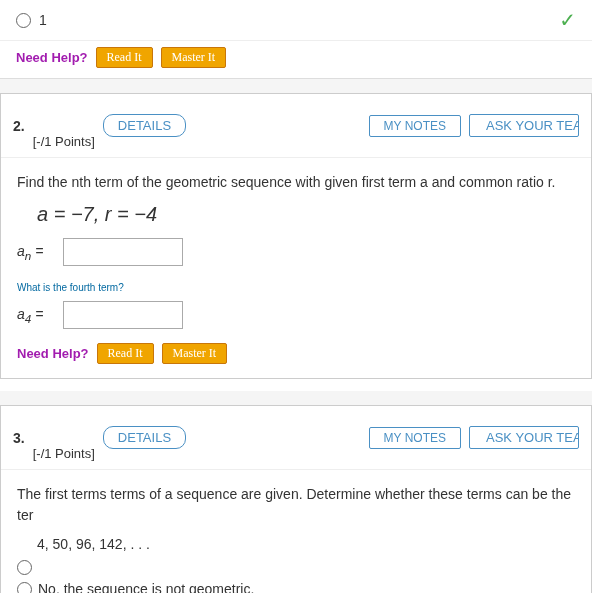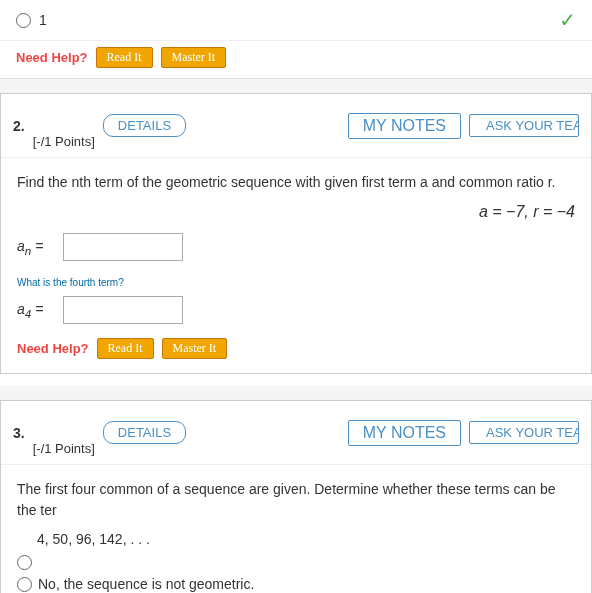--- a/index.html
+++ b/index.html
@@ -5,21 +5,21 @@
     * { box-sizing: border-box; margin: 0; padding: 0; }
     body {
       font-family: Arial, sans-serif;
       font-size: 14px;
       background: #fff;
       color: #333;
       width: 592px;
     }
 
     .need-help-label {
-      color: #ef4444;
+      color: #a21caf;
       font-weight: bold;
       font-size: 13px;
     }
 
     .help-btn {
       background: #f0a500;
       color: #fff;
       border: 1px solid #c8760a;
       padding: 2px 10px;
       font-size: 12px;
@@ -66,21 +66,21 @@
       font-weight: normal;
     }
 
     .spacer { flex: 1; }
 
     .my-notes-btn {
       border: 1px solid #4a90c4;
       color: #4a90c4;
       background: #fff;
       padding: 3px 14px;
-      font-size: 16px;
+      font-size: 12px;
       cursor: pointer;
       border-radius: 2px;
     }
 
     .ask-teacher-btn {
       border: 1px solid #4a90c4;
       color: #4a90c4;
       background: #fff;
       padding: 3px 16px;
       font-size: 13px;
@@ -98,22 +98,21 @@
     .question-text {
       font-size: 14px;
       color: #333;
       margin-bottom: 10px;
       line-height: 1.5;
     }
 
     .given-values {
       margin: 6px 0 12px 20px;
       font-style: italic;
-      font-size: 16px;
-      text-align: right;
+      font-size: 20px;
     }
 
     .answer-row {
       display: flex;
       align-items: center;
       margin: 8px 0;
       gap: 6px;
     }
 
     .answer-label {
@@ -237,21 +236,21 @@
 <div class="question-block">
   <div class="question-header">
     <span class="question-number">3.</span>
     <span class="points-label">[-/1 Points]</span>
     <button class="details-btn">DETAILS</button>
     <div class="spacer"></div>
     <button class="my-notes-btn">MY NOTES</button>
     <button class="ask-teacher-btn">ASK YOUR TEA</button>
   </div>
   <div class="question-body">
-    <div class="question-text">The first four common of a sequence are given. Determine whether these terms can be the ter</div>
+    <div class="question-text">The first terms terms of a sequence are given. Determine whether these terms can be the ter</div>
     <div class="sequence-values">4, 50, 96, 142, . . .</div>
     <div class="radio-group">
       <div class="radio-item">
         <span class="radio-circle"></span>
       </div>
       <div class="radio-item">
         <span class="radio-circle"></span>
         <span>No, the sequence is not geometric.</span>
       </div>
     </div>

